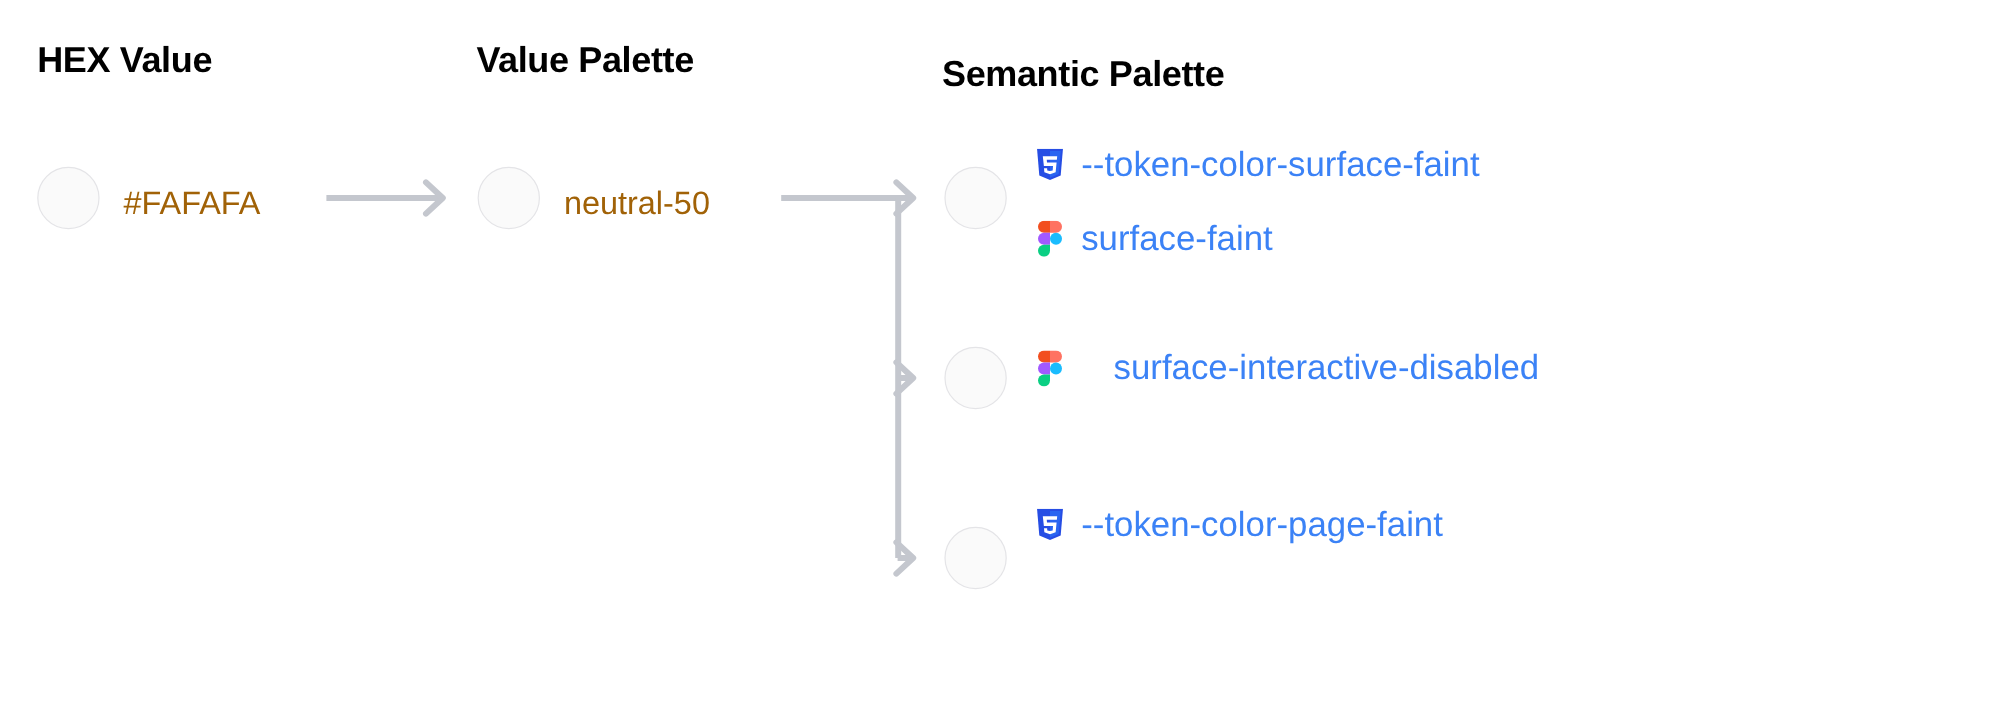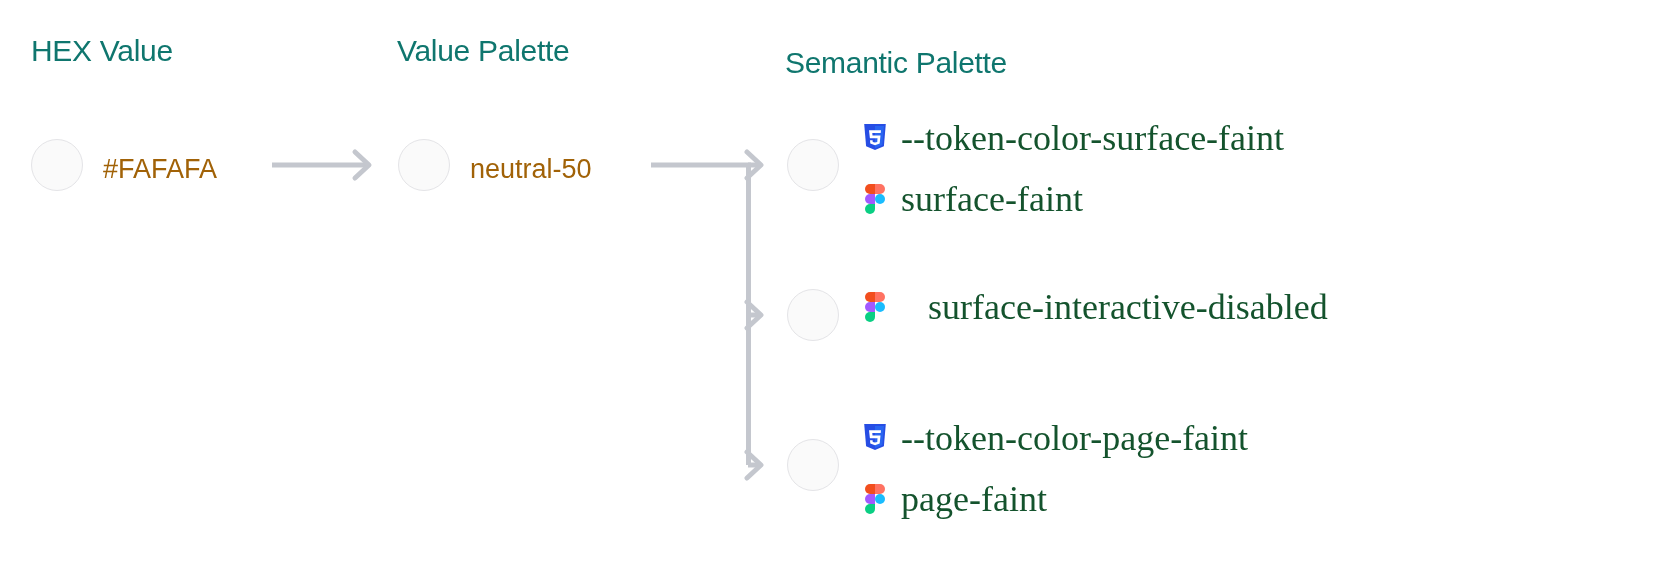--- a/index.html
+++ b/index.html
@@ -17,23 +17,23 @@
   .canvas {
     position: relative;
     width: 1672px;
     height: 584px;
   }
 
   
   .col-head {
     position: absolute;
     font-size: 30px;
-    font-weight: 400;
+    font-weight: 700;
     letter-spacing: -0.3px;
-    color: #0f766e;
+    color: #000000;
     white-space: nowrap;
     line-height: 1;
   }
   .col-head.c0 { left: 31px;  top: 36px; }
   .col-head.c1 { left: 397px; top: 36px; }
   .col-head.c2 { left: 785px; top: 48px; }
 
   
   .swatch {
     position: absolute;
@@ -71,26 +71,25 @@
     left: 862px;
   }
   .sem-line {
     display: flex;
     align-items: center;
     gap: 13px;
     height: 42px;
     white-space: nowrap;
   }
   .sem-text {
-    font-size: 36px;
+    font-size: 29px;
     font-weight: 400;
-    color: #14532d;
+    color: #3b82f6;
     line-height: 1;
     white-space: nowrap;
-    font-family: Liberation Serif, serif;
   }
   .ico {
     display: inline-flex;
     align-items: center;
     justify-content: center;
     width: 26px;
     height: 30px;
     flex: 0 0 auto;
   }
   .ico svg { display: block; }
@@ -180,27 +179,15 @@
     <div class="sem-line">
       <span class="ico">
         <svg width="24" height="28" viewBox="0 0 24 28">
           <path d="M1.2 0 L22.8 0 L20.9 22.2 L12 25.9 L3.1 22.2 Z" fill="#264DE4"></path>
           <path d="M12 1.9 L21 1.9 L19.3 21.1 L12 24.2 Z" fill="#2965F1"></path>
           <path d="M6 6.2 L18 6.2 L17.7 9.1 L9.3 9.1 L9.5 11.4 L17.5 11.4 L16.7 19.6 L12 21.2 L7.3 19.6 L7 16.2 L9.6 16.2 L9.75 18 L12 18.6 L14.25 18 L14.5 14.3 L6.9 14.3 Z" fill="#ffffff"></path>
         </svg>
       </span>
       <span class="sem-text">--token-color-page-faint</span>
     </div>
-    <div class="sem-line" style="margin-top:19px;">
-      <span class="ico">
-        <svg width="20" height="30" viewBox="0 0 20 30">
-          <path d="M5 0 h5 v10 h-5 a5 5 0 0 1 0 -10 z" fill="#F24E1E"></path>
-          <path d="M10 0 h5 a5 5 0 0 1 0 10 h-5 z" fill="#FF7262"></path>
-          <path d="M5 10 h5 v10 h-5 a5 5 0 0 1 0 -10 z" fill="#A259FF"></path>
-          <circle cx="15" cy="15" r="5" fill="#1ABCFE"></circle>
-          <path d="M5 20 h5 v5 a5 5 0 0 1 -5 5 a5 5 0 0 1 0 -10 z" fill="#0ACF83"></path>
-        </svg>
-      </span>
-      <span class="sem-text">page-faint</span>
-    </div>
   </div>
 
 </div>
 
 </body></html>

